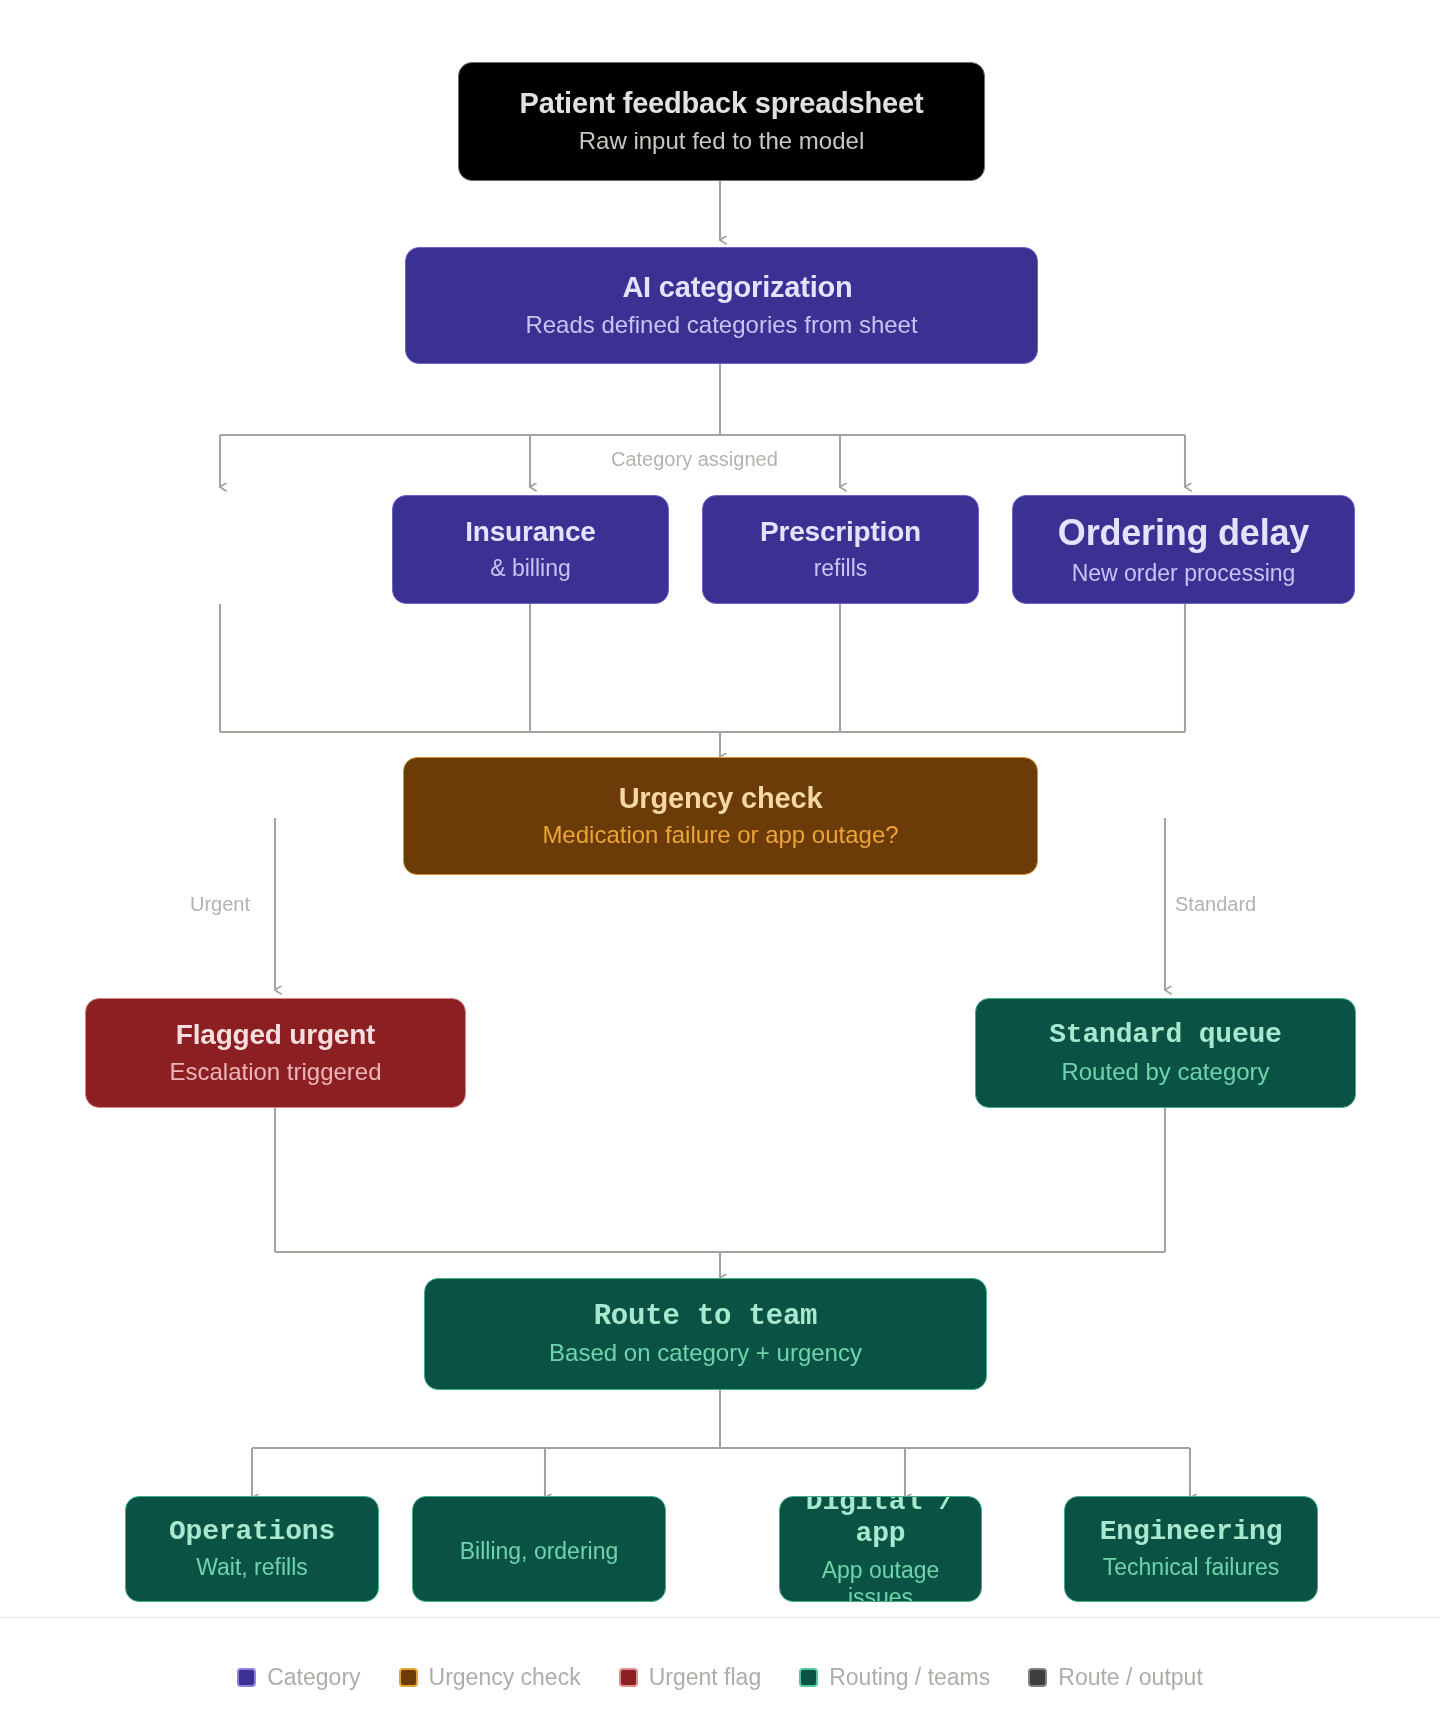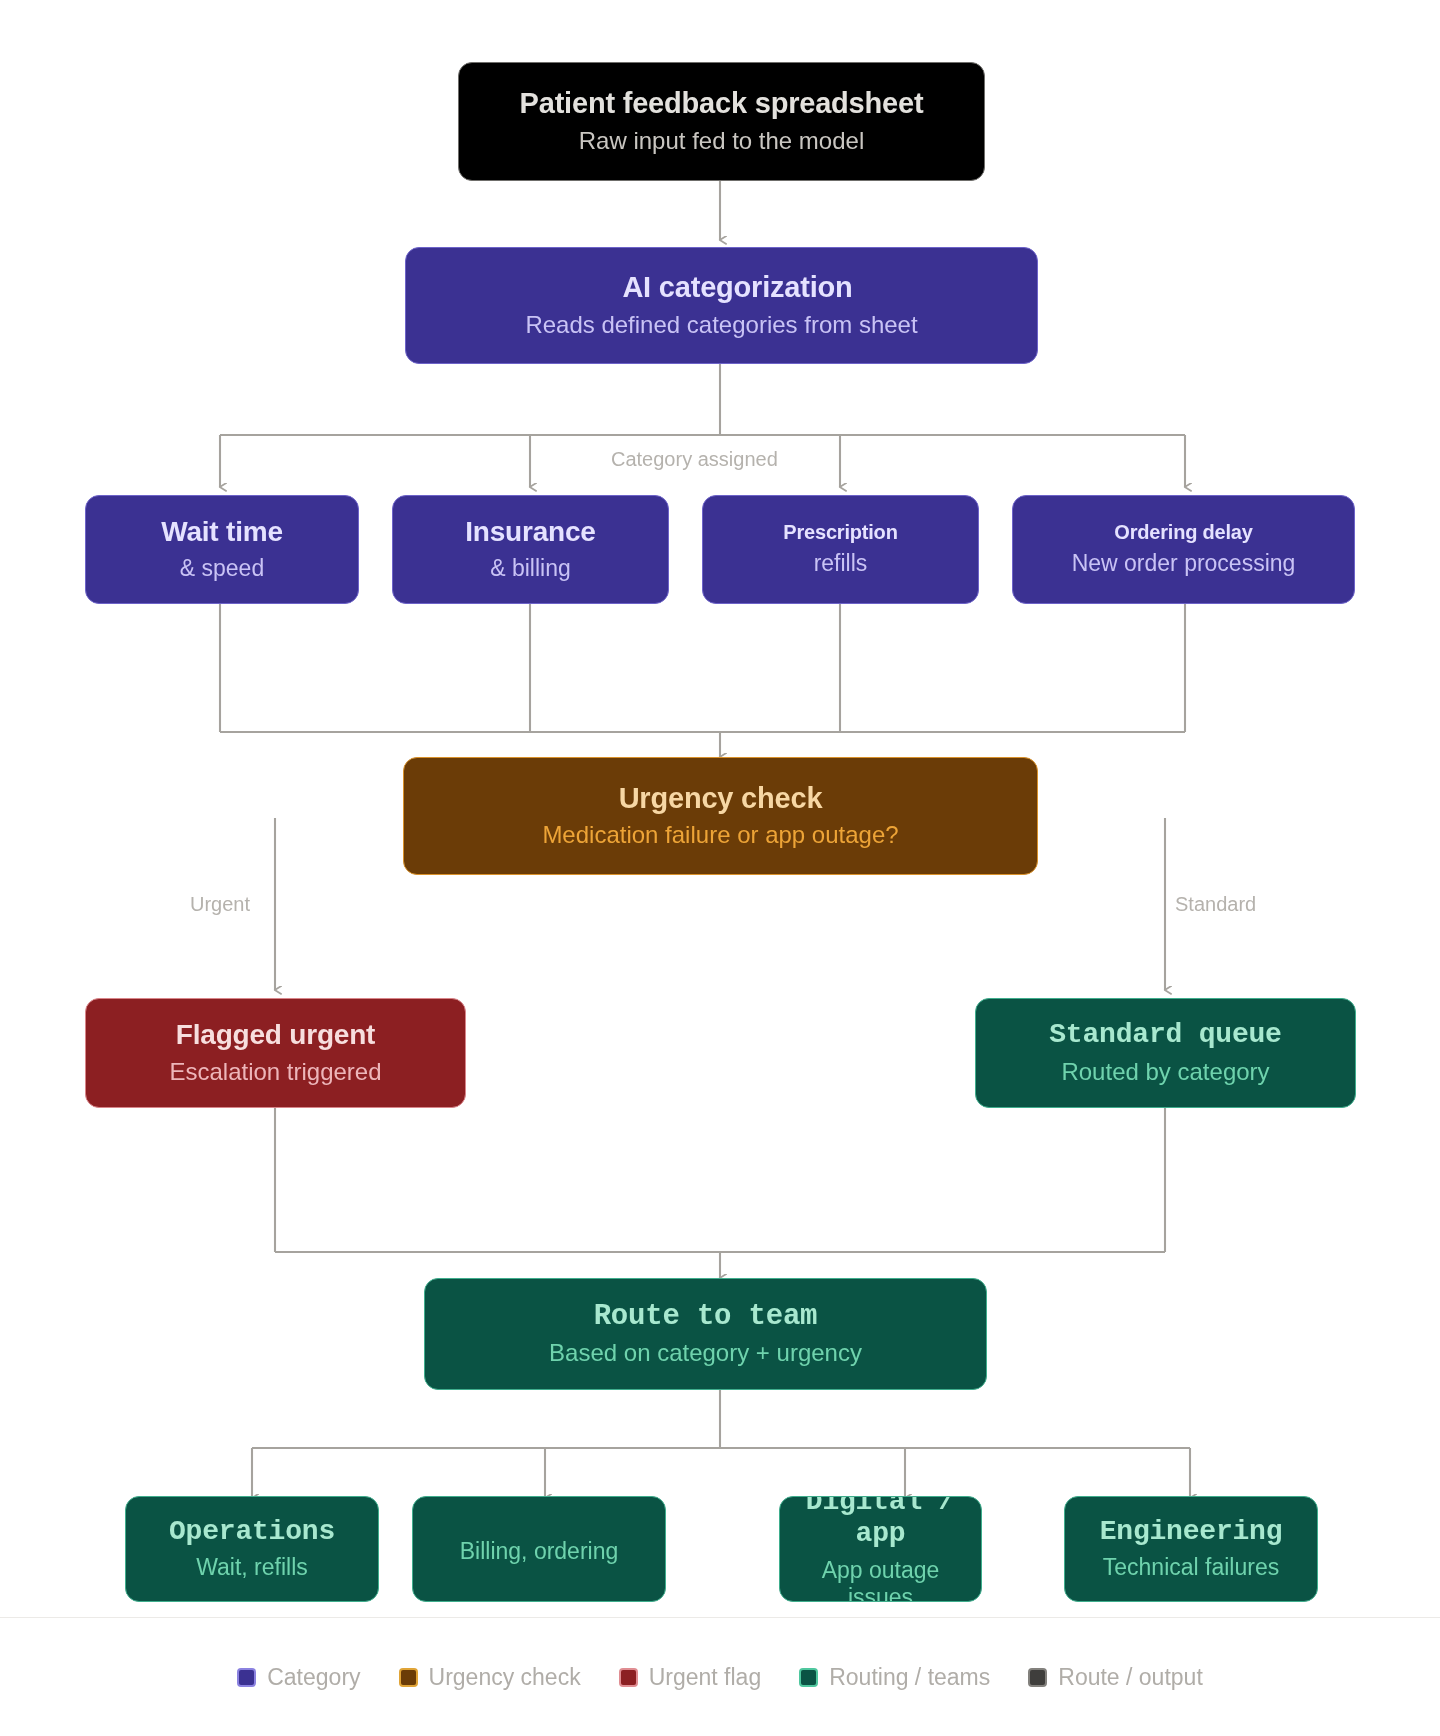--- a/index.html
+++ b/index.html
@@ -155,37 +155,33 @@
   <div class="node io" style="left:458px; top:62px; width:527px; height:119px;">
     <div class="t" style="font-size:29px;">Patient feedback spreadsheet</div>
     <div class="s" style="font-size:24px;">Raw input fed to the model</div>
   </div>
 
   <div class="node cat" style="left:405px; top:247px; width:633px; height:117px;">
     <div class="t" style="font-size:29px;margin-left:32px;">AI categorization</div>
     <div class="s" style="font-size:24px;">Reads defined categories from sheet</div>
   </div>
 
-  <div class="node cat" style="left:85px; top:495px; width:274px; height:109px;">
-    <div class="t" style="font-size:28px;">Wait time</div>
-    <div class="s" style="font-size:23px;">&amp; speed</div>
-  </div>
 
   <div class="node cat" style="left:392px; top:495px; width:277px; height:109px;">
     <div class="t" style="font-size:28px;">Insurance</div>
     <div class="s" style="font-size:23px;">&amp; billing</div>
   </div>
 
   <div class="node cat" style="left:702px; top:495px; width:277px; height:109px;">
-    <div class="t" style="font-size:20px;">Prescription</div>
+    <div class="t" style="font-size:28px;">Prescription</div>
     <div class="s" style="font-size:23px;">refills</div>
   </div>
 
   <div class="node cat" style="left:1012px; top:495px; width:343px; height:109px;">
-    <div class="t" style="font-size:20px;">Ordering delay</div>
+    <div class="t" style="font-size:36px;">Ordering delay</div>
     <div class="s" style="font-size:23px;">New order processing</div>
   </div>
 
   <div class="node urg" style="left:403px; top:757px; width:635px; height:118px;">
     <div class="t" style="font-size:29px;">Urgency check</div>
     <div class="s" style="font-size:24px;">Medication failure or app outage?</div>
   </div>
 
   <div class="node flag" style="left:85px; top:998px; width:381px; height:110px;">
     <div class="t" style="font-size:28px;">Flagged urgent</div>

